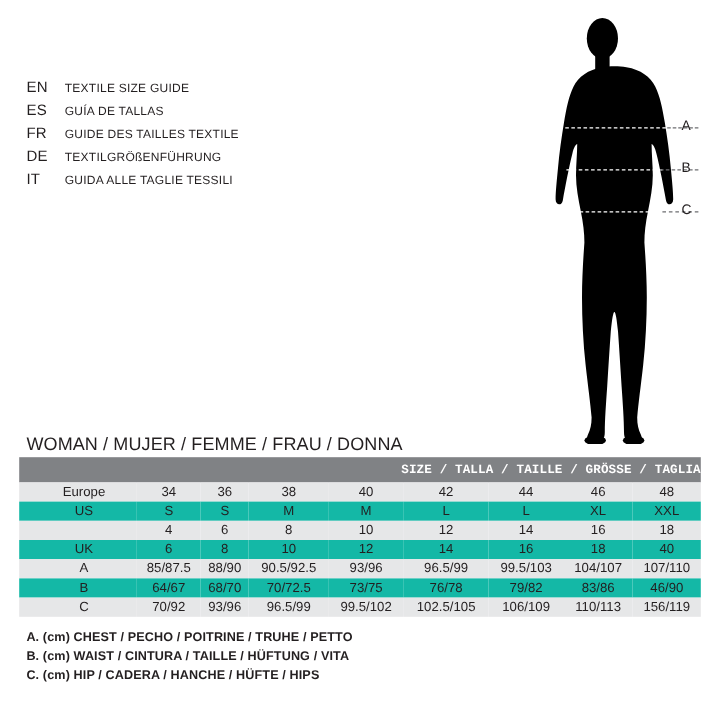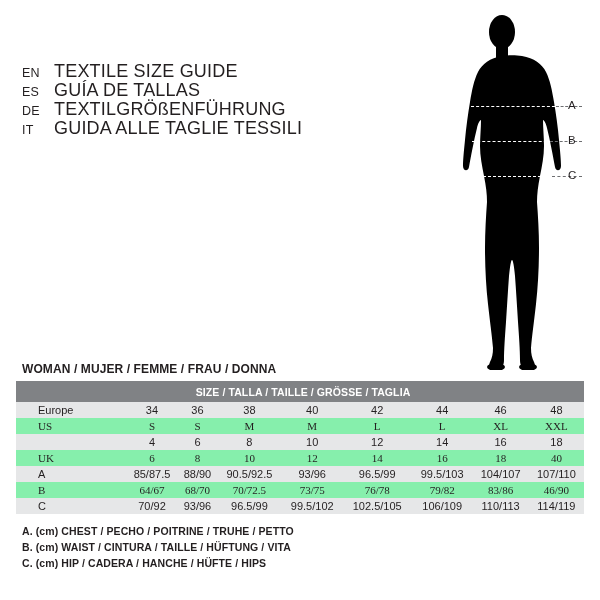--- a/index.html
+++ b/index.html
@@ -35,21 +35,21 @@
     line-height: 19px;
   }
   .title-lang {
     width: 32px;
     flex: 0 0 32px;
     font-size: 12.5px;
     letter-spacing: 0.2px;
     margin-top: 48px;
   }
   .title-text {
-    font-size: 18px;
+    font-size: 10px;
     letter-spacing: 0.2px;
     white-space: nowrap;
   }
 
   
   .figure {
     position: absolute;
     left: 430px;
     top: 10px;
     width: 160px;
@@ -72,65 +72,65 @@
     font-size: 11.5px;
     color: #231f20;
     font-family: "Liberation Sans", sans-serif;
   }
 
   
   .woman-heading {
     position: absolute;
     left: 22px;
     top: 362px;
-    font-size: 12px;
-    font-weight: bold;
+    font-size: 15px;
+    font-weight: normal;
     letter-spacing: 0.1px;
   }
 
   
   .table-wrap {
     position: absolute;
     left: 16px;
     top: 381px;
     width: 568px;
   }
   table {
     border-collapse: collapse;
     width: 568px;
     font-size: 11px;
   }
   thead th {
     background: #808285;
     color: #ffffff;
-    text-align: center;
+    text-align: right;
     font-weight: bold;
     font-size: 10.5px;
     letter-spacing: 0.1px;
     padding: 3px 0 3px 6px;
     height: 15px;
+    font-family: Liberation Mono, monospace;
   }
   tbody td {
     height: 16px;
     padding: 0;
     text-align: center;
     font-size: 11px;
     color: #231f20;
   }
   tbody td.label {
-    text-align: left;
-    padding-left: 22px;
+    text-align: center;
+    padding-left: 10px;
     width: 88px;
   }
   tbody tr.shaded td {
     background: #e6e7e8;
   }
   tbody tr.plain td {
-    background: #86efac;
-    font-family: Liberation Serif, serif;
+    background: #14b8a6;
   }
 
   
   .notes {
     position: absolute;
     left: 22px;
     top: 523px;
     width: 500px;
   }
   .note {
@@ -147,20 +147,24 @@
 <div class="page">
 
   <div class="titles">
     <div class="title-row">
       <div class="title-lang">EN</div>
       <div class="title-text">TEXTILE SIZE GUIDE</div>
     </div>
     <div class="title-row">
       <div class="title-lang">ES</div>
       <div class="title-text">GUÍA DE TALLAS</div>
+    </div>
+    <div class="title-row">
+      <div class="title-lang">FR</div>
+      <div class="title-text">GUIDE DES TAILLES TEXTILE</div>
     </div>
     <div class="title-row">
       <div class="title-lang">DE</div>
       <div class="title-text">TEXTILGRÖßENFÜHRUNG</div>
     </div>
     <div class="title-row">
       <div class="title-lang">IT</div>
       <div class="title-text">GUIDA ALLE TAGLIE TESSILI</div>
     </div>
   </div>
@@ -309,21 +313,21 @@
         </tr>
         <tr class="shaded">
           <td class="label">C</td>
           <td>70/92</td>
           <td>93/96</td>
           <td>96.5/99</td>
           <td>99.5/102</td>
           <td>102.5/105</td>
           <td>106/109</td>
           <td>110/113</td>
-          <td>114/119</td>
+          <td>156/119</td>
         </tr>
       </tbody>
     </table>
   </div>
 
   <div class="notes">
     <div class="note">A. (cm) CHEST / PECHO / POITRINE / TRUHE / PETTO</div>
     <div class="note">B. (cm) WAIST / CINTURA / TAILLE / HÜFTUNG / VITA</div>
     <div class="note">C. (cm) HIP / CADERA / HANCHE / HÜFTE / HIPS</div>
   </div>

